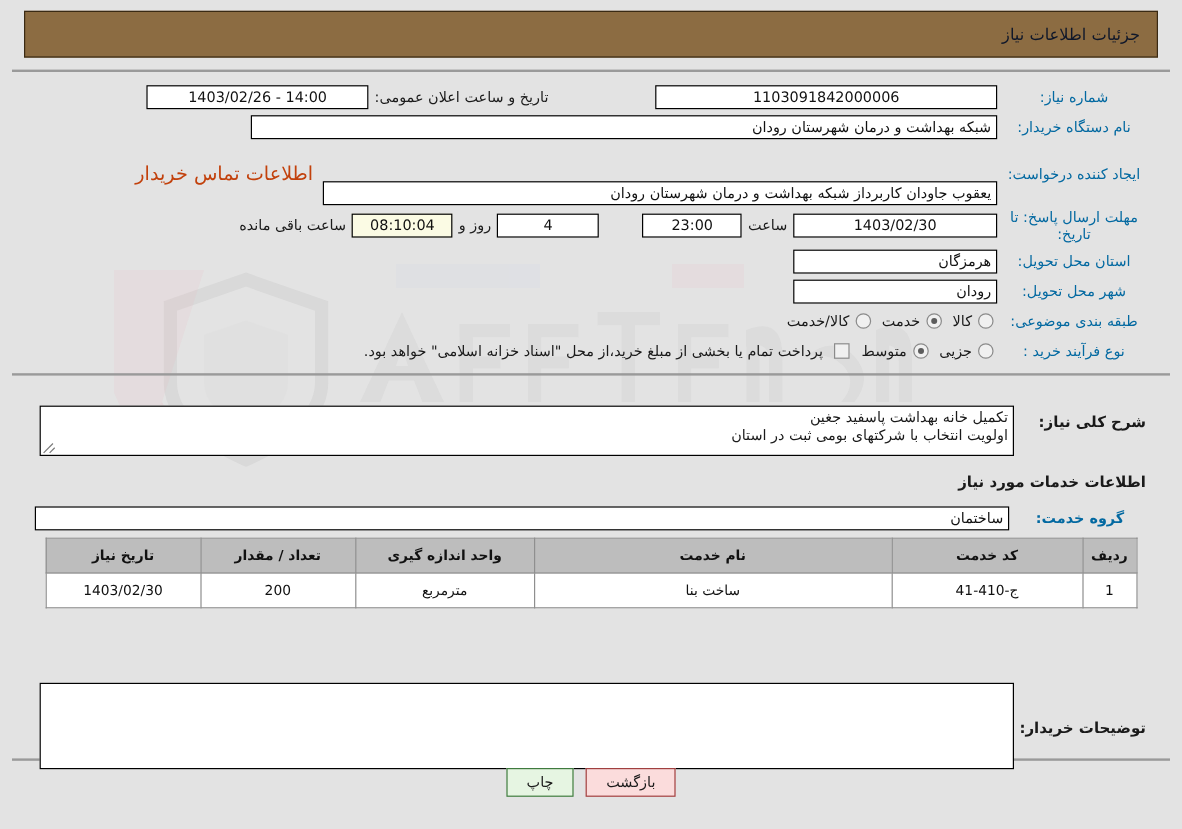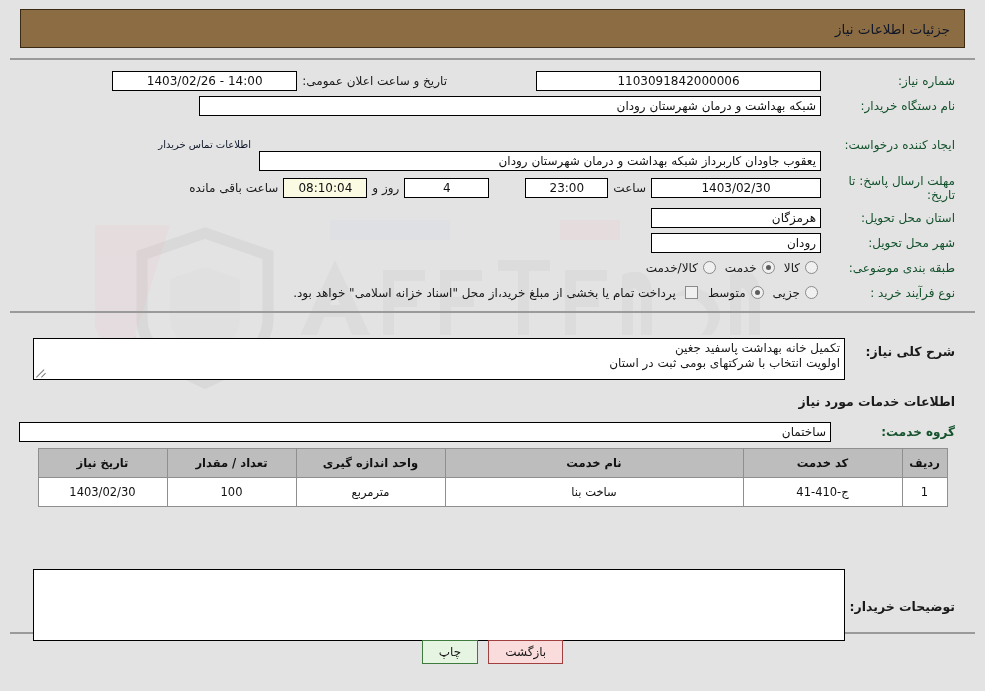--- a/index.html
+++ b/index.html
@@ -63,25 +63,25 @@
 
   
   .row {
     display: flex;
     align-items: center;
     justify-content: flex-start;
     min-height: 25px;
     gap: 0;
   }
   .lbl {
-    text-align: right;
-    font-size: 12px;
-    color: #14532d;
+    text-align: center;
+    font-size: 12px;
+    color: #0369a1;
     white-space: nowrap;
-    padding-left: 14px;
+    padding-left: 4px;
     flex: 0 0 auto;
   }
   .lbl.w160 { width: 120px; }
   .lbl2 {
     font-size: 12px;
     white-space: nowrap;
     padding: 0 5px;
   }
 
   .fld {
@@ -95,22 +95,22 @@
     color: #111;
     overflow: hidden;
     white-space: nowrap;
     text-align: center;
     flex: 0 0 auto;
   }
   .fld.right { text-align: right; }
   .fld.yellow { background: #fbfbe4; }
 
   .link {
-    color: #0f172a;
-    font-size: 10px;
+    color: #c2410c;
+    font-size: 16px;
     white-space: nowrap;
     cursor: pointer;
     padding: 0 8px;
   }
 
   
   .radio {
     width: 13px; height: 13px;
     border-radius: 50%;
     border: 1px solid #8a8a8a;
@@ -373,21 +373,21 @@
           <th style="width: 120px;">تعداد / مقدار</th>
           <th style="width: 120px;">تاریخ نیاز</th>
         </tr>
     </thead>
     <tbody id="items-body">
         <tr>
           <td>1</td>
           <td>ج-410-41</td>
           <td>ساخت بنا</td>
           <td>مترمربع</td>
-          <td>100</td>
+          <td>200</td>
           <td>1403/02/30</td>
         </tr>
       </tbody>
   </table>
 </div>
 
 <div style="position:absolute;left:10px;top:545px;width:965px;z-index:2;">
   <div style="display:flex;align-items:center;padding:0 20px;margin-top:24px;">
     <span class="section-title" style="width:110px;">توضیحات خریدار:</span>
     <div class="ta" style="width:812px;height:72px;"></div>

